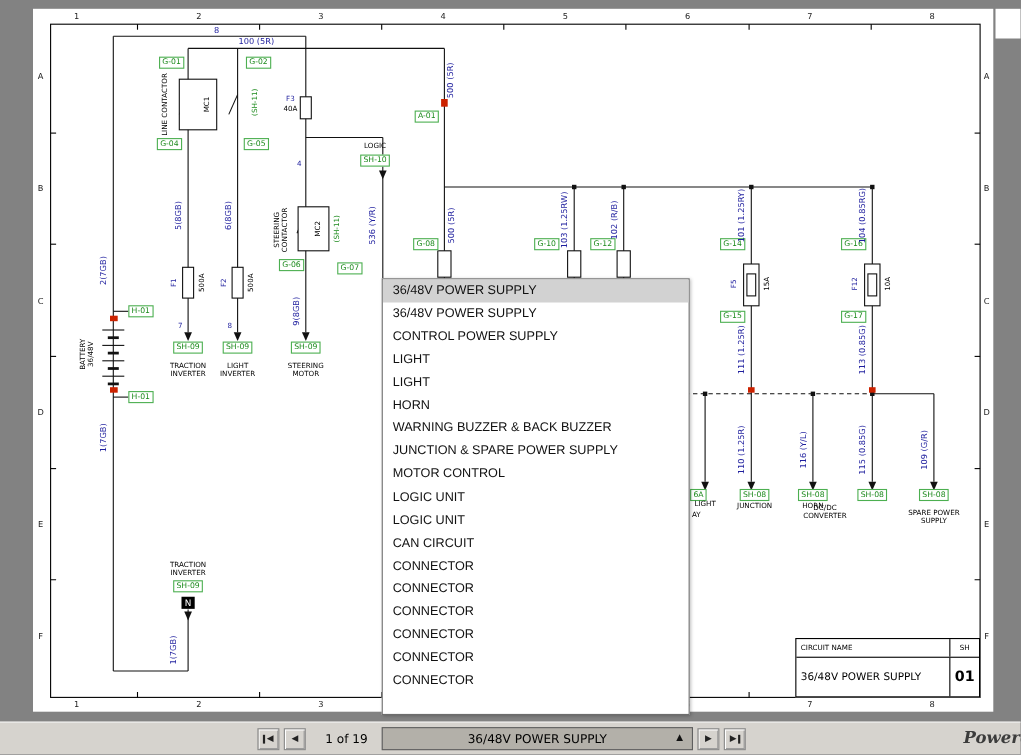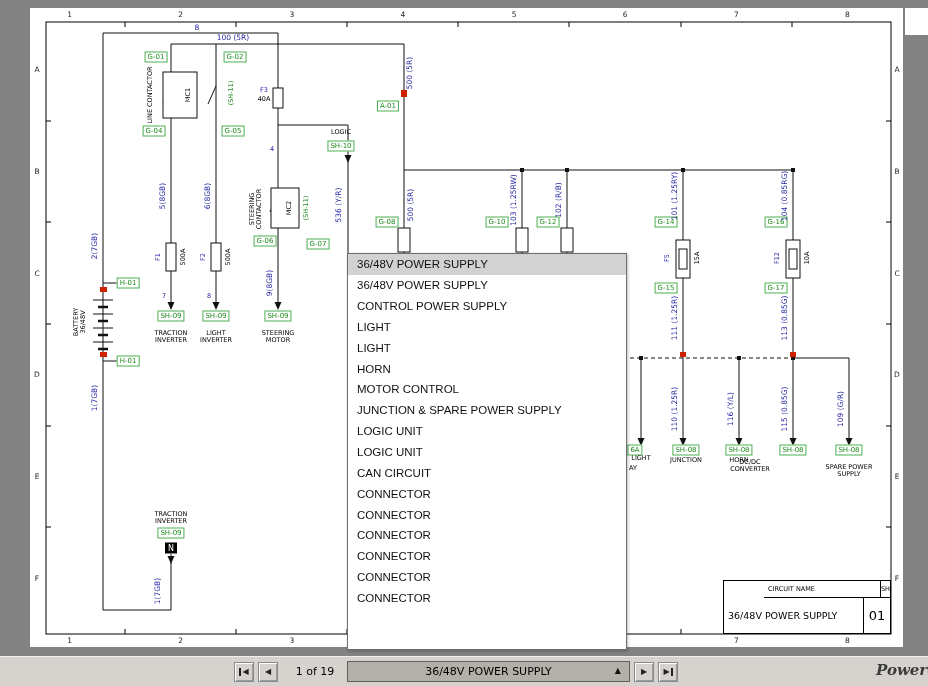--- a/index.html
+++ b/index.html
@@ -24,27 +24,27 @@
   .green{color:#1d8a1d;}
   .tiny{font-size:6.5px;}
   .gb{border:1px solid #4caf50;color:#1d8a1d;background:#fff;padding:0 2px;
       font-size:7px;line-height:9px;white-space:nowrap;}
   .nbox{background:#000;color:#fff;width:12px;height:11px;line-height:11px;font-size:8px;padding:0;}
 
   
   .tb{position:absolute;left:723px;top:580px;width:168px;height:54px;border:1px solid #000;
       box-sizing:border-box;background:#fff;z-index:3;display:flex;flex-direction:column;}
   .tb-row{display:flex;flex:0 0 auto;}
-  .tb-head{height:17px;border-bottom:1px solid #000;box-sizing:border-box;margin-left:40px;}
+  .tb-head{height:17px;border-bottom:1px solid #000;box-sizing:border-box;}
   .tb-val{flex:1;}
   .tb-name{width:140px;border-right:1px solid #000;box-sizing:border-box;display:flex;align-items:center;padding-left:4px;}
   .tb-sh{flex:1;display:flex;align-items:center;justify-content:center;}
   .tb-head .tb-name,.tb-head .tb-sh{font-size:6.5px;color:#000;}
   .tb-val .tb-name{font-size:9.5px;}
-  .tb-val .tb-sh{font-size:13px;font-weight:normal;}
+  .tb-val .tb-sh{font-size:13px;font-weight:bold;}
 
   
   .popup{position:absolute;left:347px;top:253px;width:280px;height:397px;background:#fff;
          border:1px solid #6d6d6d;box-sizing:border-box;z-index:10;overflow:hidden;
          box-shadow:1px 1px 3px rgba(0,0,0,.25);}
   .dd-item{height:20.85px;display:flex;align-items:center;padding-left:9px;
            font-family:"Liberation Sans",sans-serif;font-size:11.5px;color:#111;cursor:pointer;}
   .dd-item.selected{background:#d2d2d2;}
 
   
@@ -331,24 +331,25 @@
 
       <div class="dd-item">CONTROL POWER SUPPLY</div>
 
 
       <div class="dd-item">LIGHT</div>
 
       <div class="dd-item">LIGHT</div>
 
       <div class="dd-item">HORN</div>
 
+      <div class="dd-item">WARNING BUZZER &amp; BACK BUZZER</div>
+
+      <div class="dd-item">JUNCTION &amp; SPARE POWER SUPPLY</div>
 
       <div class="dd-item">MOTOR CONTROL</div>
-
-      <div class="dd-item">JUNCTION &amp; SPARE POWER SUPPLY</div>
 
       <div class="dd-item">LOGIC UNIT</div>
 
       <div class="dd-item">LOGIC UNIT</div>
 
       <div class="dd-item">CAN CIRCUIT</div>
 
       <div class="dd-item">CONNECTOR</div>
 
       <div class="dd-item">CONNECTOR</div>

